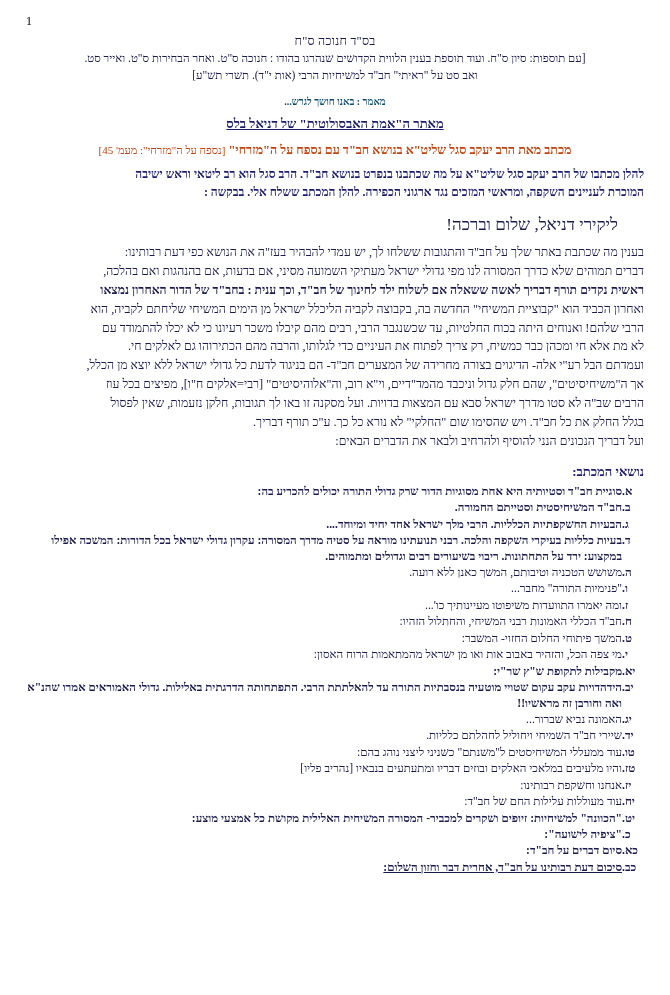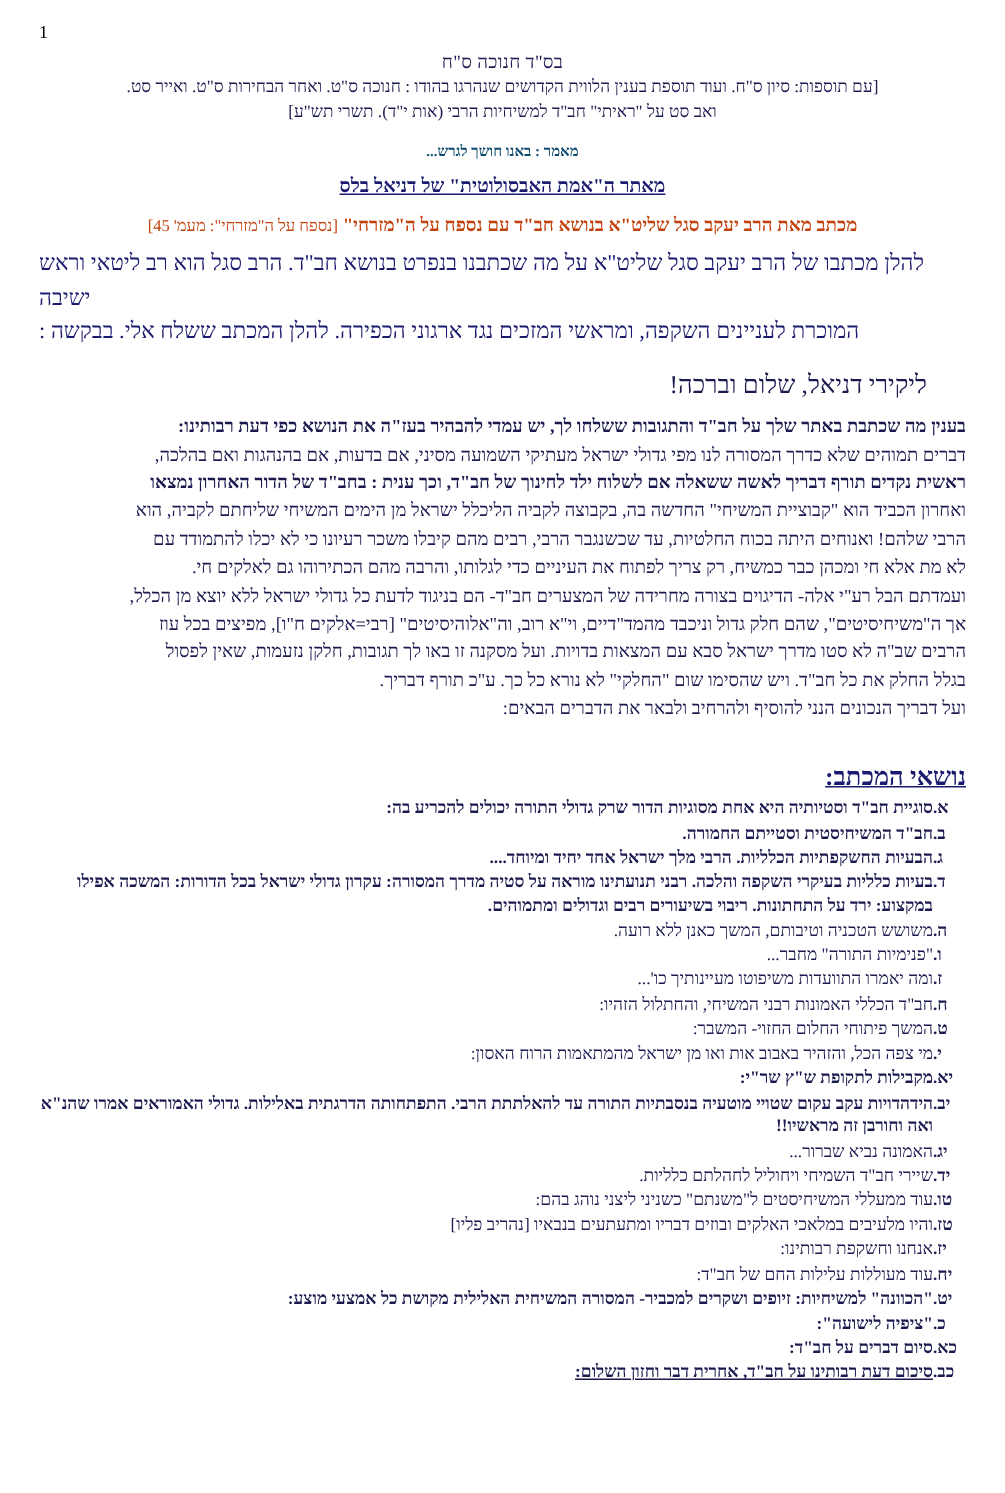--- a/index.html
+++ b/index.html
@@ -63,52 +63,52 @@
     font-size:12.5px;
     font-weight:bold;
     color:#c2410c;
     margin-top:11px;
   }
   .title-sub2 .plain{
     font-weight:normal;
     font-size:11px;
   }
   .intro{
-    text-align:left;
-    font-size:15px;
+    text-align:right;
+    font-size:12px;
     color:#1a1a6e;
     margin-top:7px;
     line-height:1.5;
+    font-weight:bold;
   }
   .greet{
     text-align:right;
     font-size:17px;
     color:#1a1a4e;
     margin-top:14px;
     margin-right:26px;
   }
   .body-text{
     margin-top:9px;
     font-size:12.3px;
     color:#1a1a4e;
     text-align:justify;
     line-height:1.45;
   }
   .body-text p{
     margin:0 0 1px 0;
     text-align:justify;
   }
   .body-text b{font-weight:bold;}
-  .lead{font-weight:bold;}
+  .lead{font-weight:normal;}
   .topics-head{
-    margin-top:26px;
-    font-size:17px;
+    margin-top:14px;
+    font-size:13px;
     font-weight:bold;
     color:#1a1a6e;
-    text-decoration:underline;
     text-align:right;
   }
   table.topics{
     width:100%;
     border-collapse:collapse;
     margin-top:3px;
     direction:rtl;
   }
   table.topics td{
     vertical-align:top;

